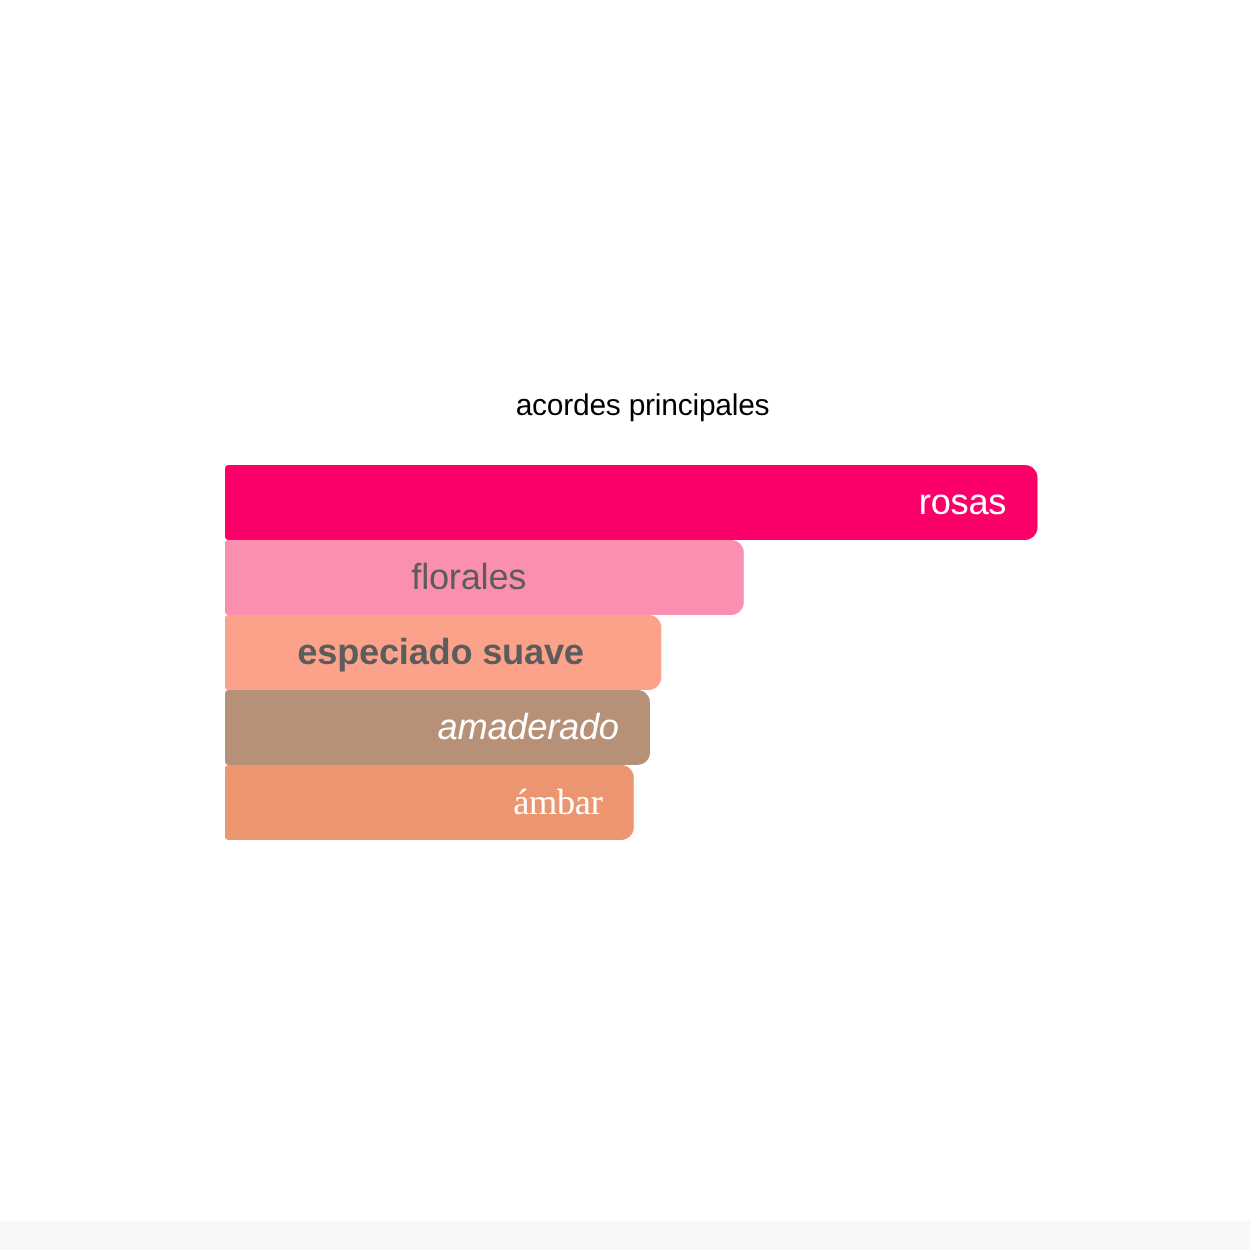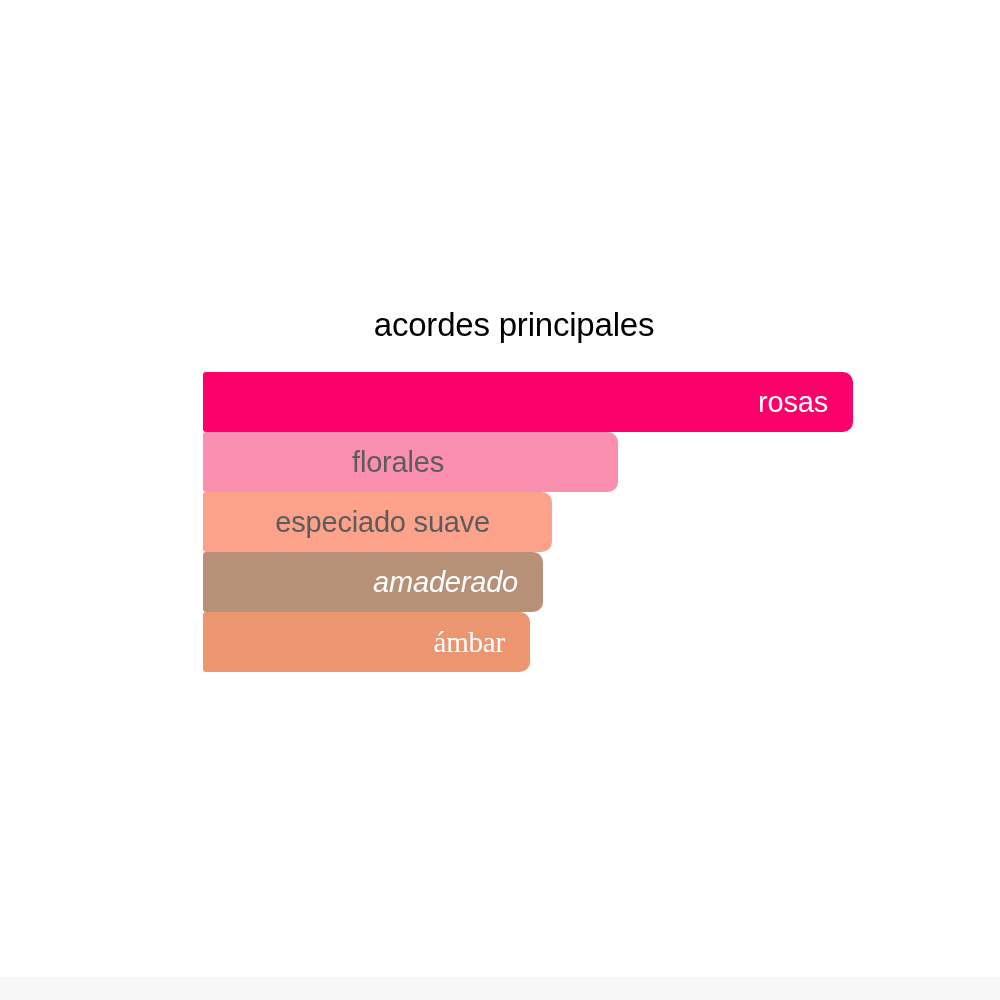--- a/index.html
+++ b/index.html
@@ -36,30 +36,30 @@
     width: 1000px;
     height: 1000px;
   }
 
   #chart-title {
     position: absolute;
     left: 189px;
     top: 307px;
     width: 650px;
     text-align: center;
-    font-size: 33px;
+    font-size: 24px;
     line-height: 36px;
     color: #000000;
     letter-spacing: -0.2px;
     white-space: nowrap;
   }
 
   #bars {
     position: absolute;
-    left: 203px;
+    left: 180px;
     top: 372px;
     width: 700px;
   }
 
   .bar-row {
     position: relative;
     height: 60px;
     width: 100%;
   }
 
@@ -102,21 +102,21 @@
         <div class="bar-label" style="width: 650px; color: rgb(255, 255, 255);">rosas</div>
       </div>
 
       <div class="bar-row">
         <div class="bar" style="width: 415px; background: rgb(251, 143, 176);"></div>
         <div class="bar-label" style="width: 415px; color: rgb(92, 92, 92); text-align: center;">florales</div>
       </div>
 
       <div class="bar-row">
         <div class="bar" style="width: 349px; background: rgb(252, 162, 139);"></div>
-        <div class="bar-label" style="width: 312px; color: rgb(92, 92, 92);">especiado suave</div>
+        <div class="bar-label" style="width: 312px; color: rgb(92, 92, 92); font-weight: bold;">especiado suave</div>
       </div>
 
       <div class="bar-row">
         <div class="bar" style="width: 340px; background: rgb(183, 144, 120);"></div>
         <div class="bar-label" style="width: 340px; color: rgb(255, 255, 255); font-style: italic;">amaderado</div>
       </div>
 
       <div class="bar-row">
         <div class="bar" style="width: 327px; background: rgb(235, 150, 113);"></div>
         <div class="bar-label" style="width: 327px; color: rgb(255, 255, 255); font-family: Liberation Serif, serif;">ámbar</div>

